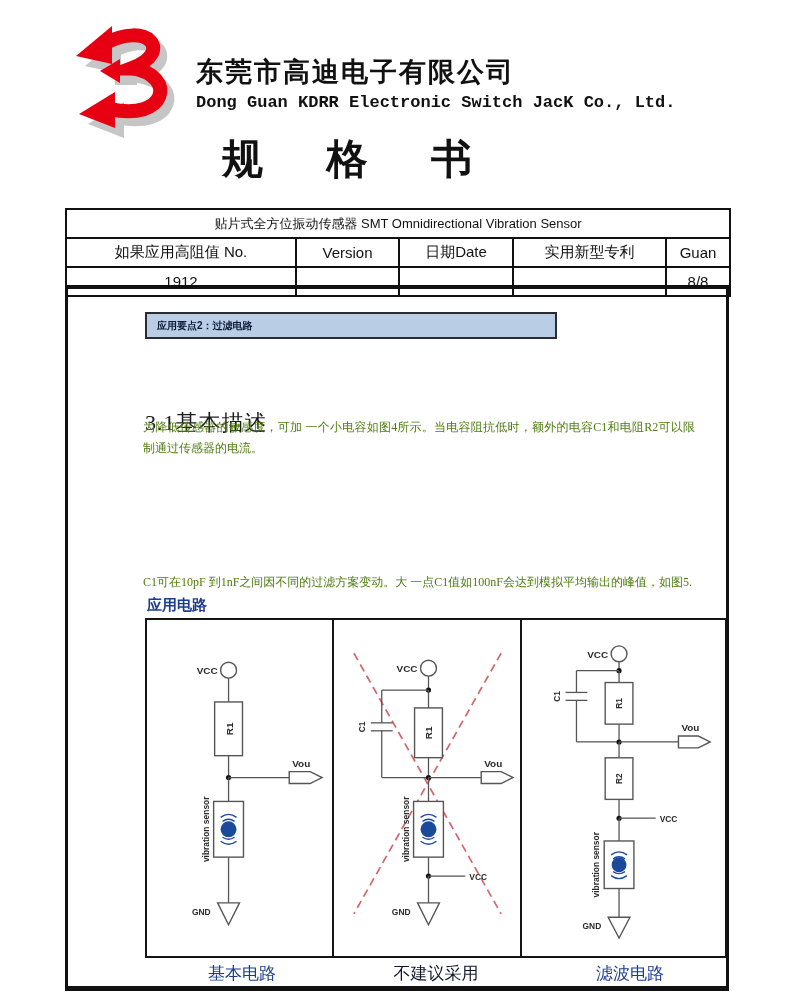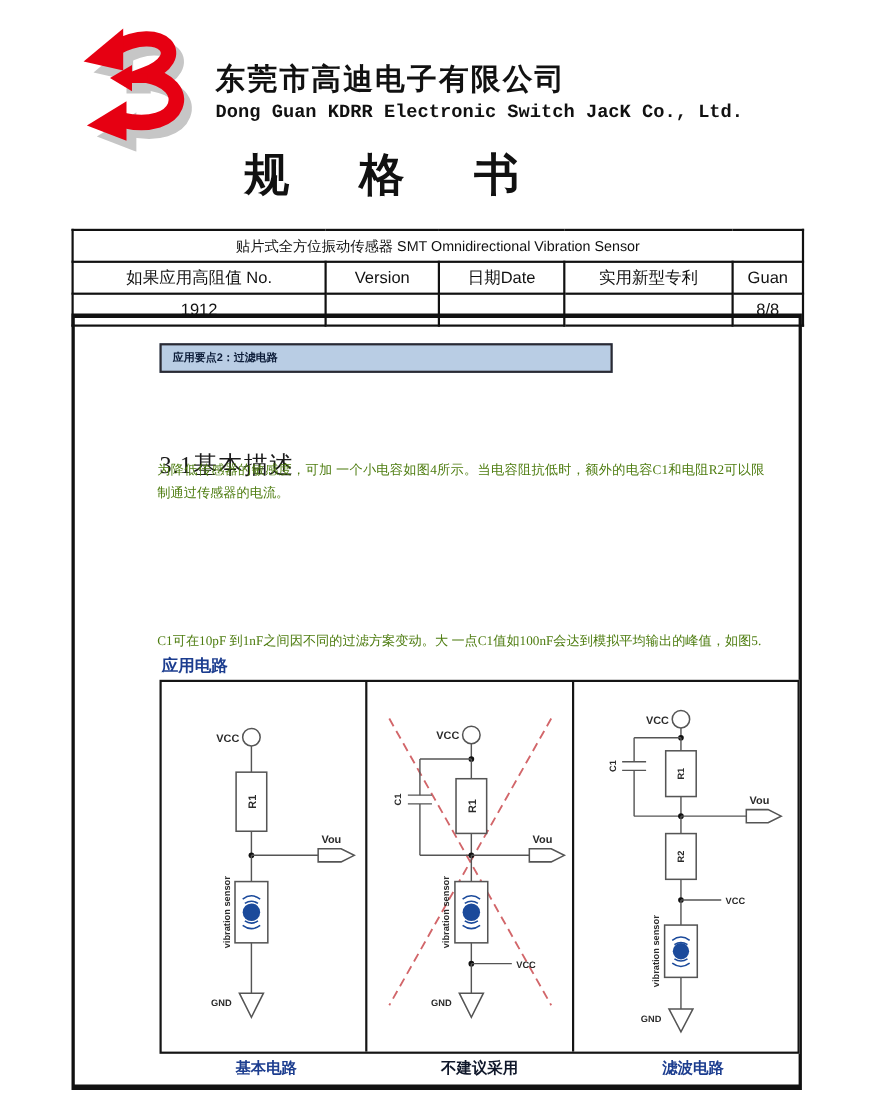--- a/index.html
+++ b/index.html
@@ -40,21 +40,21 @@
 
   
   .diagram{position:absolute;left:145px;top:618px;width:582px;height:340px;box-sizing:border-box;
            border:2px solid #151515;display:flex;background:#fff;}
   .panel{height:100%;box-sizing:border-box;}
   .panel-1,.panel-2{border-right:2px solid #151515;}
   .panel-1{width:187px;} .panel-2{width:188px;} .panel-3{flex:1;}
   .panel svg{display:block;width:100%;height:100%;}
 
   .captions{position:absolute;left:145px;top:962px;width:582px;display:flex;}
-  .caption{flex:1;text-align:center;font-size:14px;font-weight:bold;}
+  .caption{flex:1;text-align:center;font-size:17px;font-weight:normal;}
   .cap-navy{color:#1c3d8f;} .cap-red{color:#0f172a;}
 
   
   .wire{stroke:#555;stroke-width:1.3;fill:none;}
   .comp{fill:#fff;stroke:#555;stroke-width:1.4;}
   .dot{fill:#111;stroke:none;}
   .redx{stroke:#d2666a;stroke-width:1.7;stroke-dasharray:8 5;fill:none;}
   .slbl{font-family:"Liberation Sans",sans-serif;font-size:10px;font-weight:bold;fill:#2b2b2b;}
   .slbl-sm{font-family:"Liberation Sans",sans-serif;font-size:8.5px;font-weight:bold;fill:#2b2b2b;}
   .wave{stroke:#1b4a9b;stroke-width:1.4;fill:none;}

